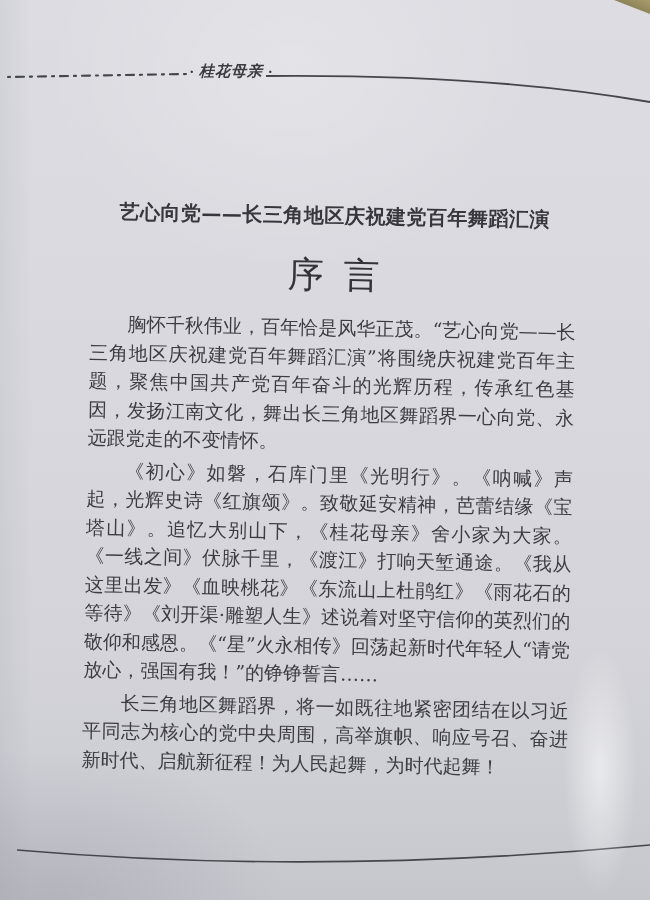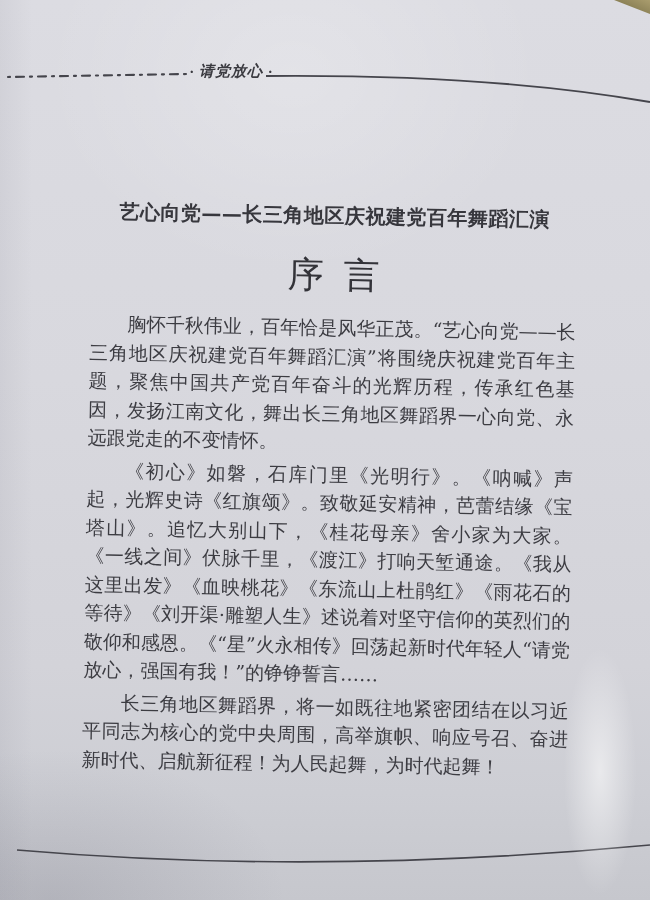--- a/index.html
+++ b/index.html
@@ -58,21 +58,21 @@
 
   <div class="desk-corner"></div>
 
   <header class="hdr">
     <svg width="650" height="55" viewBox="0 0 650 55" aria-hidden="true">
       <path class="rule" d="M8 22 L186 19" stroke-width="2.2" stroke-dasharray="2 6 8 6" stroke-linecap="round"></path>
       <path class="rule" d="M266 21 Q490 19 650 47" stroke-width="1.8"></path>
     </svg>
     <div class="hdr-label">
       <span class="dot">·</span>
-      <span>请党放心</span>
+      <span>桂花母亲</span>
       <span class="dot">·</span>
     </div>
   </header>
 
   <main class="content">
     <div class="doc-title">艺心向党——长三角地区庆祝建党百年舞蹈汇演</div>
     <h1 class="preface-heading">序言</h1>
     <div class="bodytext">
       <p>胸怀千秋伟业，百年恰是风华正茂。“艺心向党——长三角地区庆祝建党百年舞蹈汇演”将围绕庆祝建党百年主题，聚焦中国共产党百年奋斗的光辉历程，传承红色基因，发扬江南文化，舞出长三角地区舞蹈界一心向党、永远跟党走的不变情怀。</p>
       <p>《初心》如磐，石库门里《光明行》。《呐喊》声起，光辉史诗《红旗颂》。致敬延安精神，芭蕾结缘《宝塔山》。追忆大别山下，《桂花母亲》舍小家为大家。《一线之间》伏脉千里，《渡江》打响天堑通途。《我从这里出发》《血映桃花》《东流山上杜鹃红》《雨花石的等待》《刘开渠·雕塑人生》述说着对坚守信仰的英烈们的敬仰和感恩。《“星”火永相传》回荡起新时代年轻人“请党放心，强国有我！”的铮铮誓言……</p>

